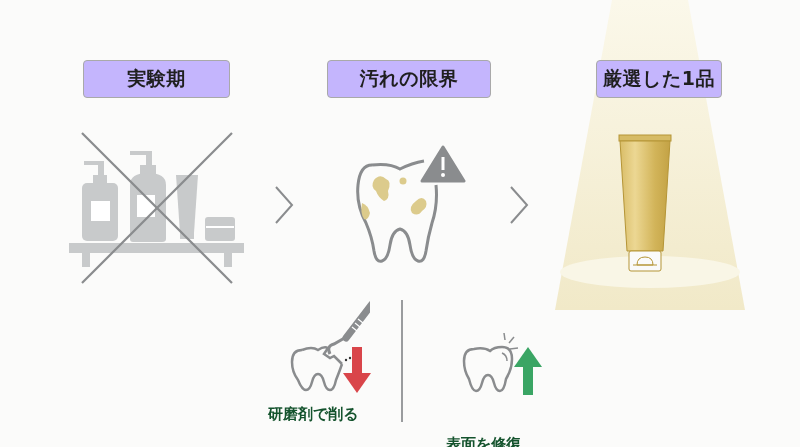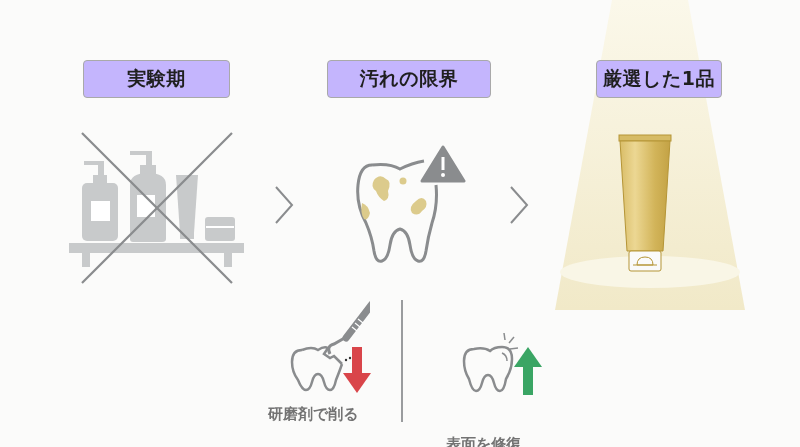--- a/index.html
+++ b/index.html
@@ -9,21 +9,21 @@
       font-family: "DejaVu Sans", "Liberation Sans", sans-serif;
     }
     .abs { position:absolute; }
     .label-box {
       position:absolute; height:38px; box-sizing:border-box;
       border:1px solid #a9a9a9; border-radius:4px; background:#c4b5fd;
       display:flex; align-items:center; justify-content:center;
       font-size:19px; font-weight:bold; color:#1f1f1f; letter-spacing:0.5px;
     }
     .caption {
-      position:absolute; font-size:15px; font-weight:bold; color:#737373;
+      position:absolute; font-size:15px; font-weight:bold; color:#14532d;
       white-space:nowrap;
     }
     svg { display:block; }
   </style>
 </head>
 <body>
 
 <svg class="abs" style="left:540px;top:0;" width="220" height="320" viewBox="0 0 220 320">
   <defs>
     <linearGradient id="cone" x1="0" y1="0" x2="0" y2="1">

